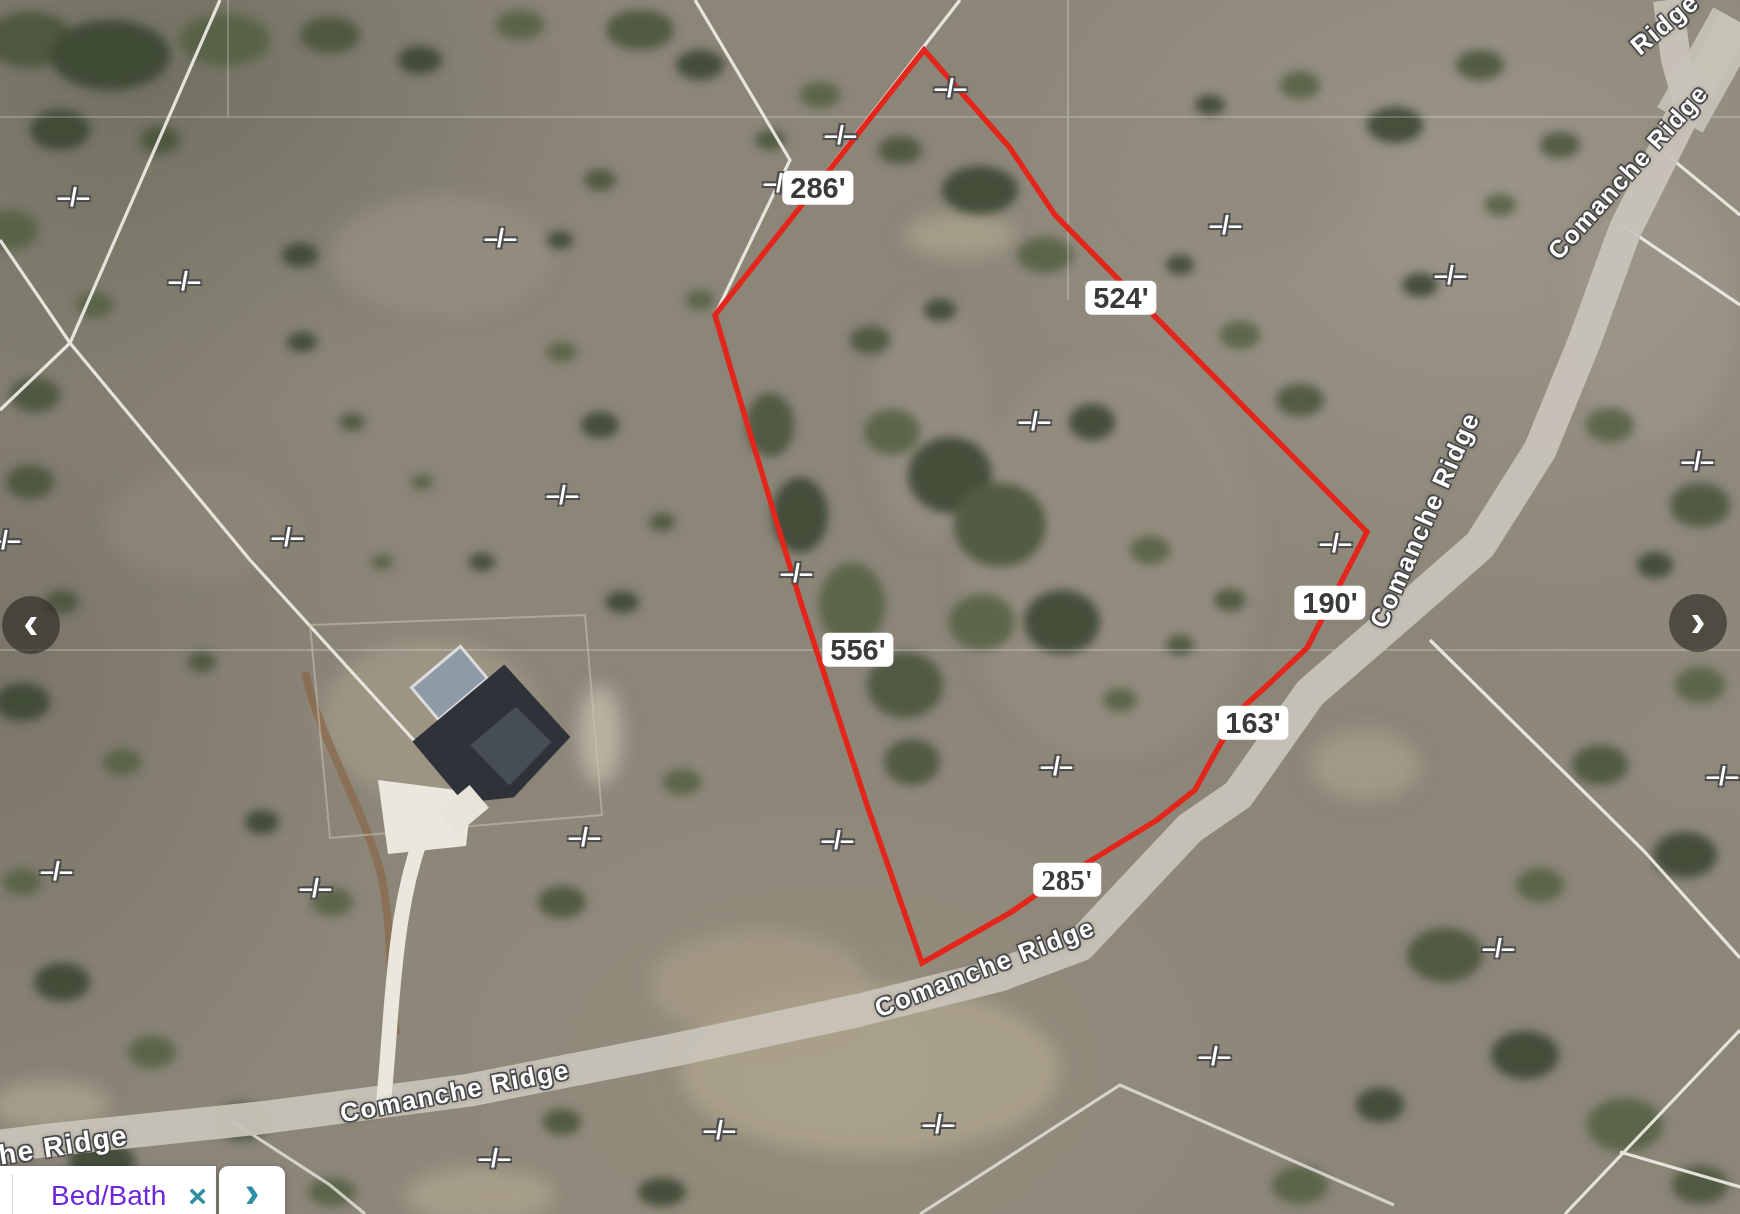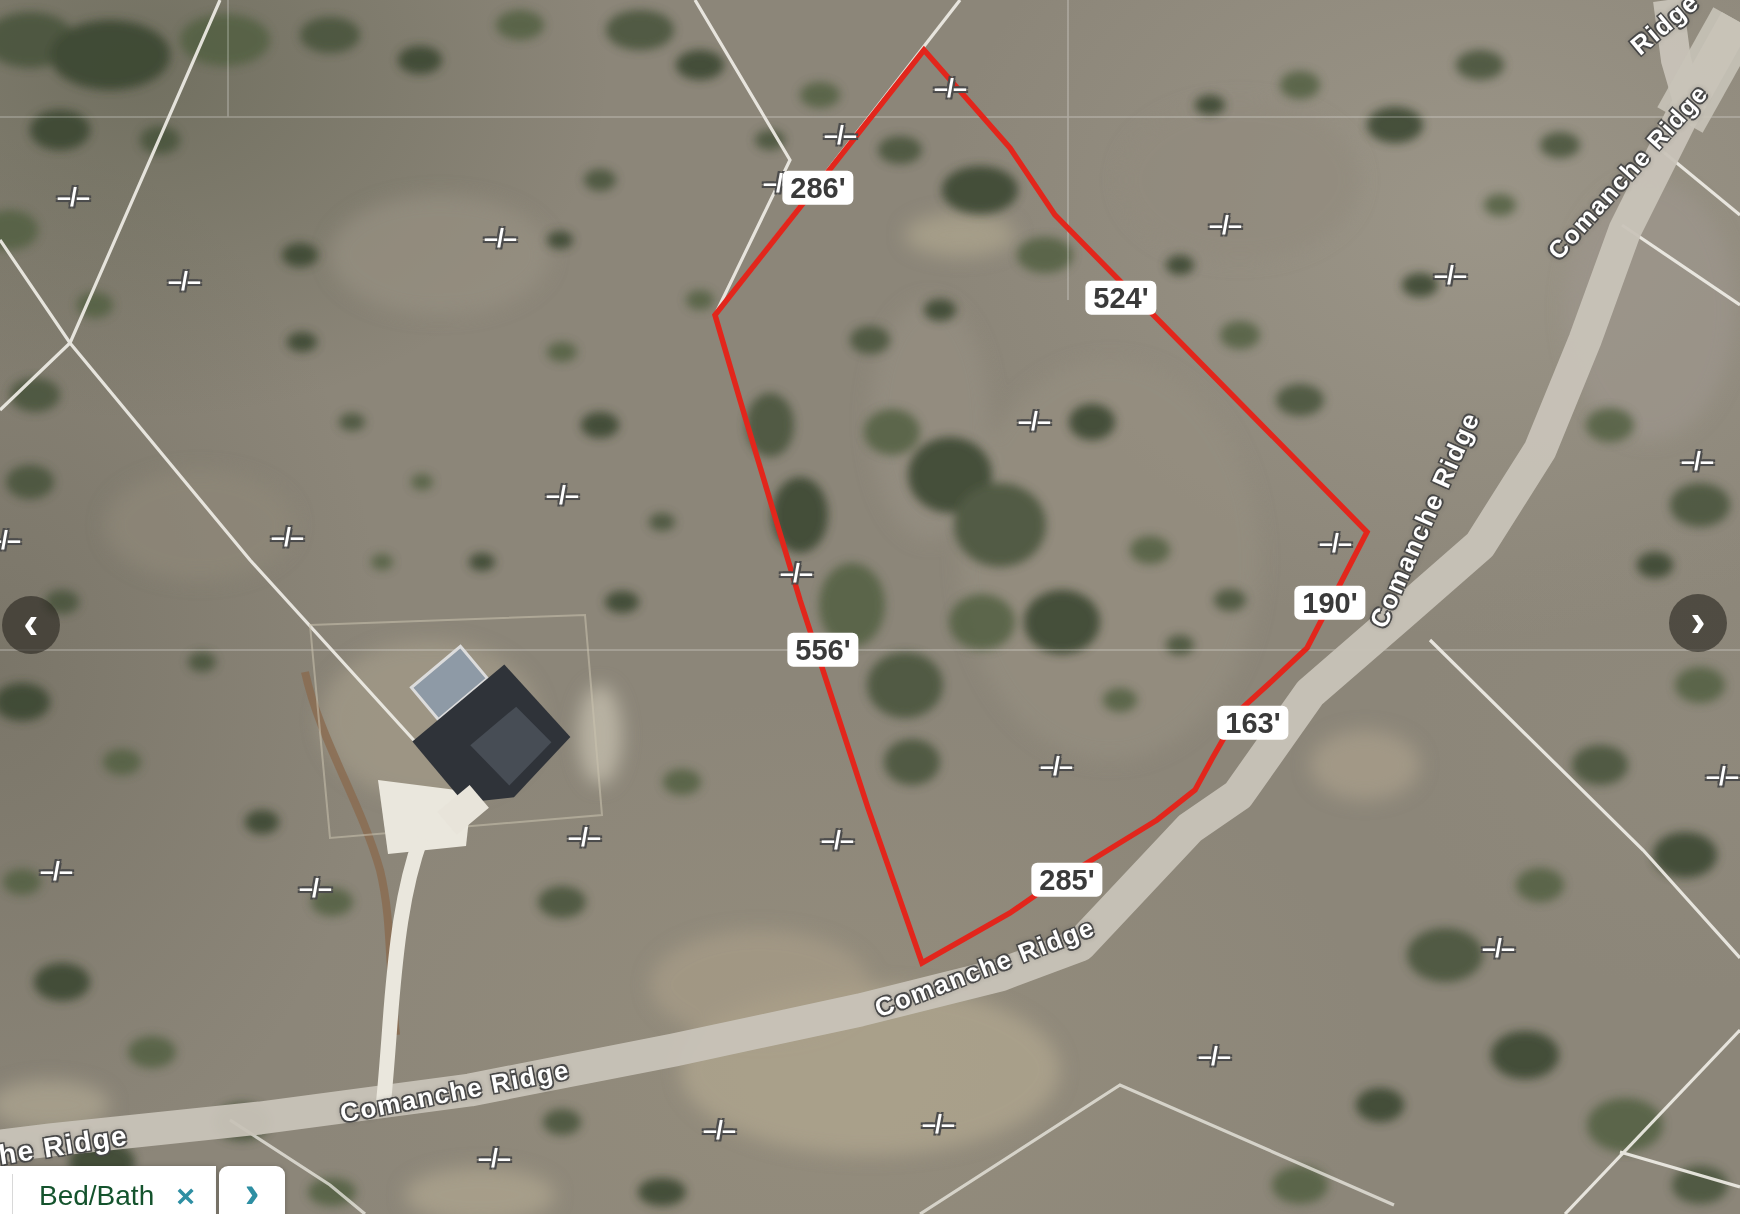--- a/index.html
+++ b/index.html
@@ -28,21 +28,21 @@
   .nav-btn{position:absolute;width:58px;height:58px;border-radius:50%;
     background:rgba(42,38,33,.62);display:flex;align-items:center;justify-content:center;
     color:#fff;font-size:46px;font-weight:bold;cursor:pointer;user-select:none;line-height:1;
     padding-bottom:6px;box-sizing:border-box;}
   #prev-btn{left:2px;top:596px;}
   #next-btn{left:1669px;top:594px;}
 
   #chip-bar{position:absolute;left:0;top:1166px;width:216px;height:60px;background:#fff;
     box-shadow:0 1px 6px rgba(0,0,0,.28);display:flex;align-items:center;}
   #chip-bar .divider{width:1px;height:44px;background:#d8d8d8;margin-left:12px;}
-  #chip-bar .chip-label{color:#14532d;font-size:28px;margin-left:26px;}
+  #chip-bar .chip-label{color:#6d28d9;font-size:28px;margin-left:38px;}
   #chip-bar .chip-close{color:#2e8fa3;font-size:32px;font-weight:bold;margin-left:22px;line-height:1;}
   #scroll-btn{position:absolute;left:219px;top:1166px;width:66px;height:60px;background:#fff;
     border-radius:9px;box-shadow:0 1px 5px rgba(0,0,0,.25);display:flex;align-items:center;
     justify-content:center;color:#2e8fa3;font-size:44px;font-weight:bold;line-height:1;
     padding-bottom:8px;box-sizing:border-box;cursor:pointer;}
 </style>
 </head>
 <body>
 
 <div id="stage">
@@ -234,24 +234,24 @@
       <div class="nodim" style="left: 584px; top: 837px;">–/–</div>
       <div class="nodim" style="left: 837px; top: 840px;">–/–</div>
       <div class="nodim" style="left: 1056px; top: 766px;">–/–</div>
       <div class="nodim" style="left: 1498px; top: 948px;">–/–</div>
       <div class="nodim" style="left: 1214px; top: 1056px;">–/–</div>
       <div class="nodim" style="left: 719px; top: 1130px;">–/–</div>
       <div class="nodim" style="left: 938px; top: 1124px;">–/–</div>
       <div class="nodim" style="left: 494px; top: 1158px;">–/–</div>
       <div class="dim-chip" style="left: 818px; top: 188px;">286'</div>
       <div class="dim-chip" style="left: 1121px; top: 298px;">524'</div>
-      <div class="dim-chip" style="left: 823px; top: 650px;">556'</div>
+      <div class="dim-chip" style="left: 858px; top: 650px;">556'</div>
       <div class="dim-chip" style="left: 1330px; top: 603px;">190'</div>
       <div class="dim-chip" style="left: 1253px; top: 723px;">163'</div>
-      <div class="dim-chip" style="left: 1067px; top: 880px;">285'</div>
+      <div class="dim-chip" style="left: 1067px; top: 880px; font-family: Liberation Serif, serif;">285'</div>
       <div class="road-label" style="font-size: 26px; left: 1665px; top: 24px; transform: translate(-50%, -50%) rotate(-40deg);">Ridge</div>
       <div class="road-label" style="font-size: 25px; left: 1628px; top: 172px; transform: translate(-50%, -50%) rotate(-48deg);">Comanche Ridge</div>
       <div class="road-label" style="font-size: 26px; left: 1425px; top: 520px; transform: translate(-50%, -50%) rotate(-66deg);">Comanche Ridge</div>
       <div class="road-label" style="font-size: 26px; left: 985px; top: 968px; transform: translate(-50%, -50%) rotate(-21deg);">Comanche Ridge</div>
       <div class="road-label" style="font-size: 26px; left: 455px; top: 1092px; transform: translate(-50%, -50%) rotate(-11deg);">Comanche Ridge</div>
       <div class="road-label" style="font-size: 28px; left: 55px; top: 1147px; transform: translate(-50%, -50%) rotate(-9deg);">che Ridge</div>
     </div>
 
   <div class="nav-btn" id="prev-btn">
     <span>‹</span>

